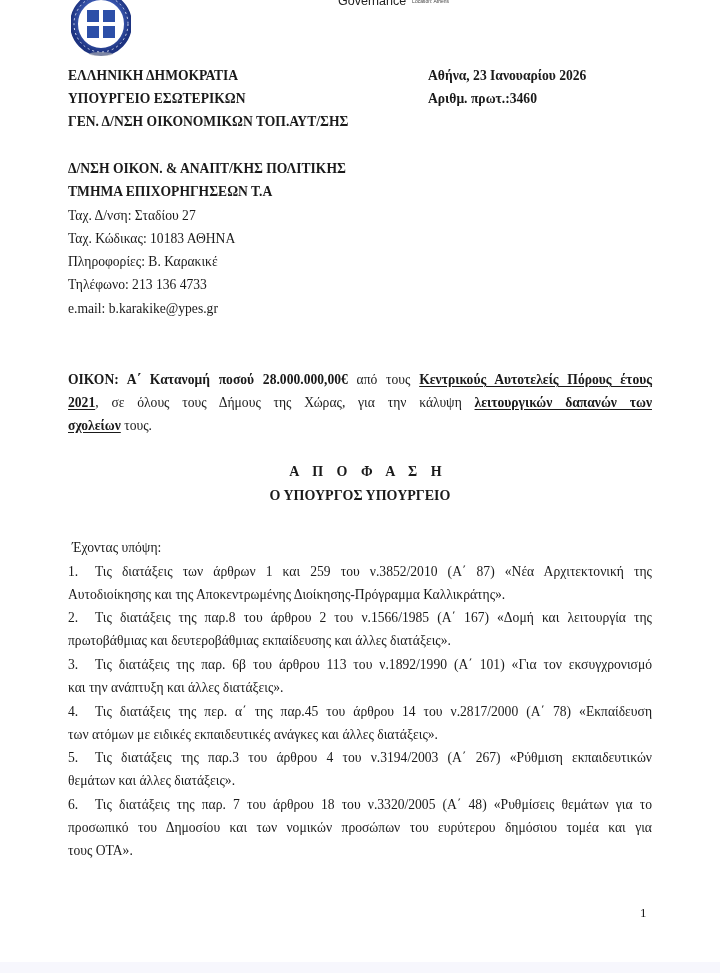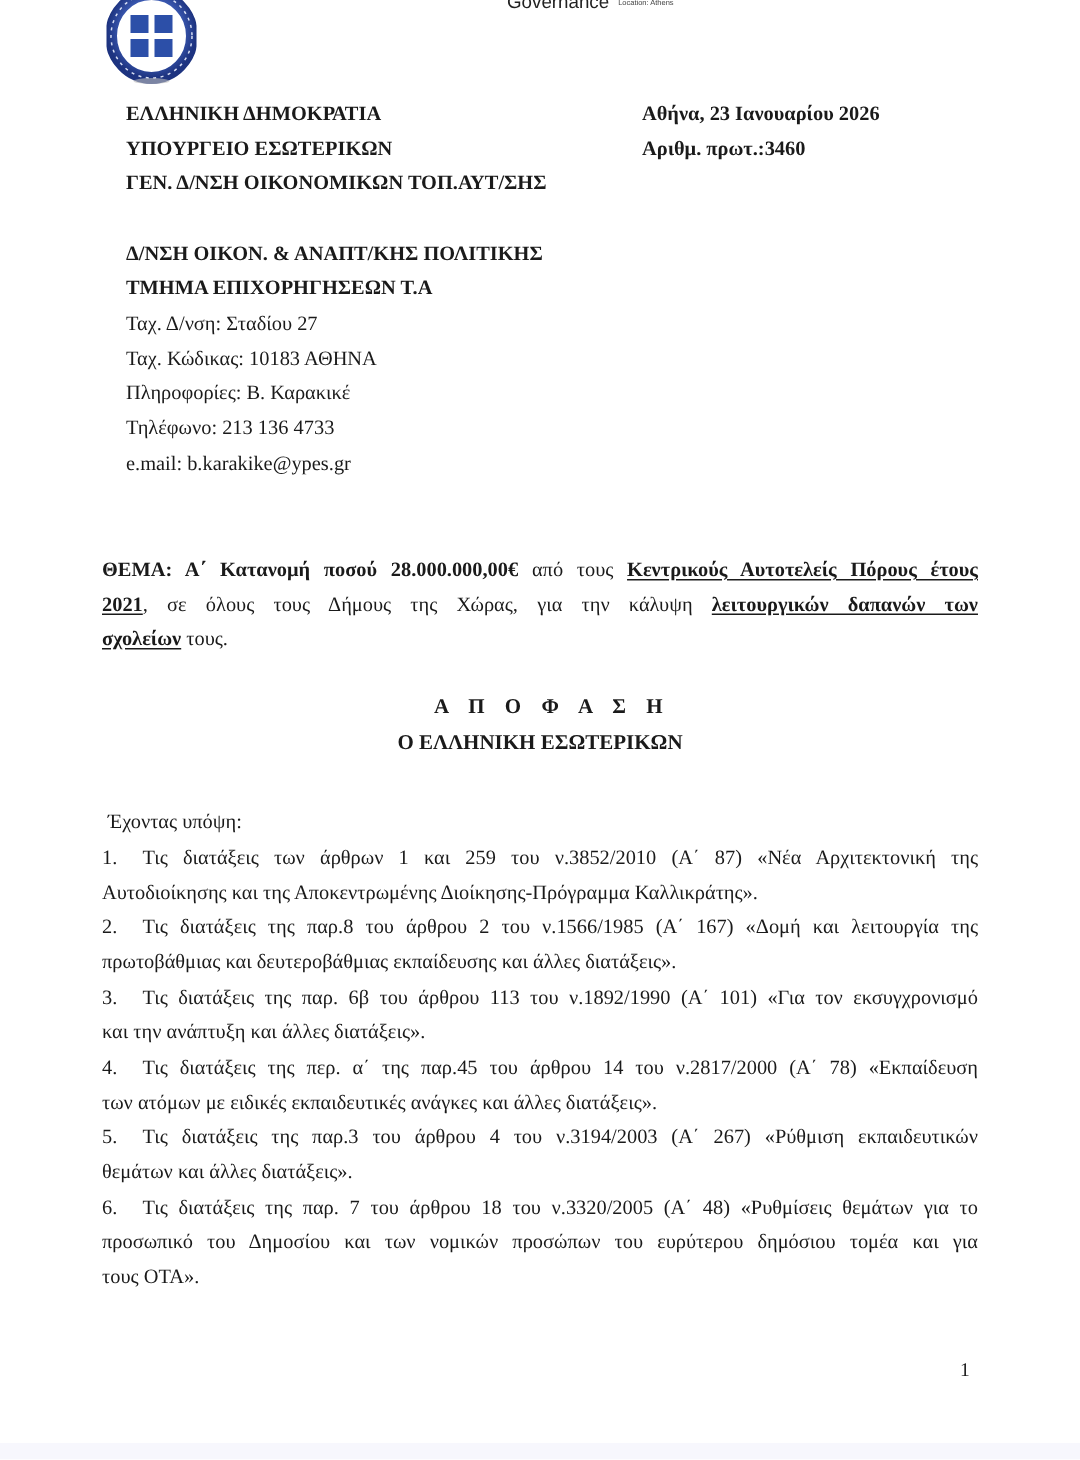--- a/index.html
+++ b/index.html
@@ -46,21 +46,21 @@
   .top-brand .big { font-size: 12.5px; }
   .top-brand .small { font-size: 5px; color:#444; margin-left: 6px; vertical-align: 2px; }
 
   .line {
     position: absolute;
     white-space: nowrap;
     font-size: 13.6px;
     line-height: 16px;
   }
   .bold { font-weight: bold; }
-  .sender { left: 84px; text-align: center; }
+  .sender { left: 68px; text-align: center; }
   .right-col { left: 428px; text-align: center; }
 
   .just {
     position: absolute;
     left: 68px;
     width: 584px;
     font-size: 13.6px;
     line-height: 16px;
     text-align: justify;
     text-align-last: justify;
@@ -129,26 +129,26 @@
   <div class="line sender bold" style="top:184px">ΤΜΗΜΑ ΕΠΙΧΟΡΗΓΗΣΕΩΝ Τ.Α</div>
   <div class="line sender" style="top:208px">Ταχ. Δ/νση: Σταδίου 27</div>
   <div class="line sender" style="top:231px">Ταχ. Κώδικας: 10183 ΑΘΗΝΑ</div>
   <div class="line sender" style="top:254px">Πληροφορίες: Β. Καρακικέ</div>
   <div class="line sender" style="top:277px">Τηλέφωνο: 213 136 4733</div>
   <div class="line sender" style="top:301px">e.mail: b.karakike@ypes.gr</div>
 
   <div class="line right-col bold" style="top:68px">Αθήνα,  23  Ιανουαρίου 2026</div>
   <div class="line right-col bold" style="top:91px">Αριθμ. πρωτ.:3460</div>
 
-  <div class="just" style="top:372px"><span class="bold">ΘΕΜΑ:</span><span class="bold"> Α΄ Κατανομή ποσού 28.000.000,00€</span><span> από τους </span><u class="bold">Κεντρικούς Αυτοτελείς Πόρους έτους</u></div>
+  <div class="just" style="top:372px"><span class="bold">ΟΙΚΟΝ:</span><span class="bold"> Α΄ Κατανομή ποσού 28.000.000,00€</span><span> από τους </span><u class="bold">Κεντρικούς Αυτοτελείς Πόρους έτους</u></div>
   <div class="just" style="top:395px"><u class="bold">2021</u><span>, σε όλους τους Δήμους της Χώρας, για την κάλυψη </span><u class="bold">λειτουργικών δαπανών των</u></div>
   <div class="just last" style="top:418px"><u class="bold">σχολείων</u><span> τους.</span></div>
 
   <div class="center spaced" style="top:464px">Α Π Ο Φ Α Σ Η</div>
-  <div class="center" style="top:488px">Ο ΕΛΛΗΝΙΚΗ ΕΣΩΤΕΡΙΚΩΝ</div>
+  <div class="center" style="top:488px">Ο ΥΠΟΥΡΓΟΣ ΥΠΟΥΡΓΕΙΟ</div>
 
   <div class="line" style="left:72px; top:540px">Έχοντας υπόψη:</div>
 
   <div class="just" style="top:564px"><span class="list-num">1.</span><span>Τις διατάξεις των άρθρων 1 και 259 του ν.3852/2010 (Α΄ 87) «Νέα Αρχιτεκτονική της</span></div>
   <div class="just last" style="top:587px">Αυτοδιοίκησης και της Αποκεντρωμένης Διοίκησης-Πρόγραμμα Καλλικράτης».</div>
 
   <div class="just" style="top:610px"><span class="list-num">2.</span><span>Τις διατάξεις της παρ.8 του άρθρου 2 του ν.1566/1985 (Α΄ 167) «Δομή και λειτουργία της</span></div>
   <div class="just last" style="top:633px">πρωτοβάθμιας και δευτεροβάθμιας εκπαίδευσης και άλλες διατάξεις».</div>
 
   <div class="just" style="top:657px"><span class="list-num">3.</span><span>Τις διατάξεις της παρ. 6β του άρθρου 113 του ν.1892/1990 (Α΄ 101) «Για τον εκσυγχρονισμό</span></div>

